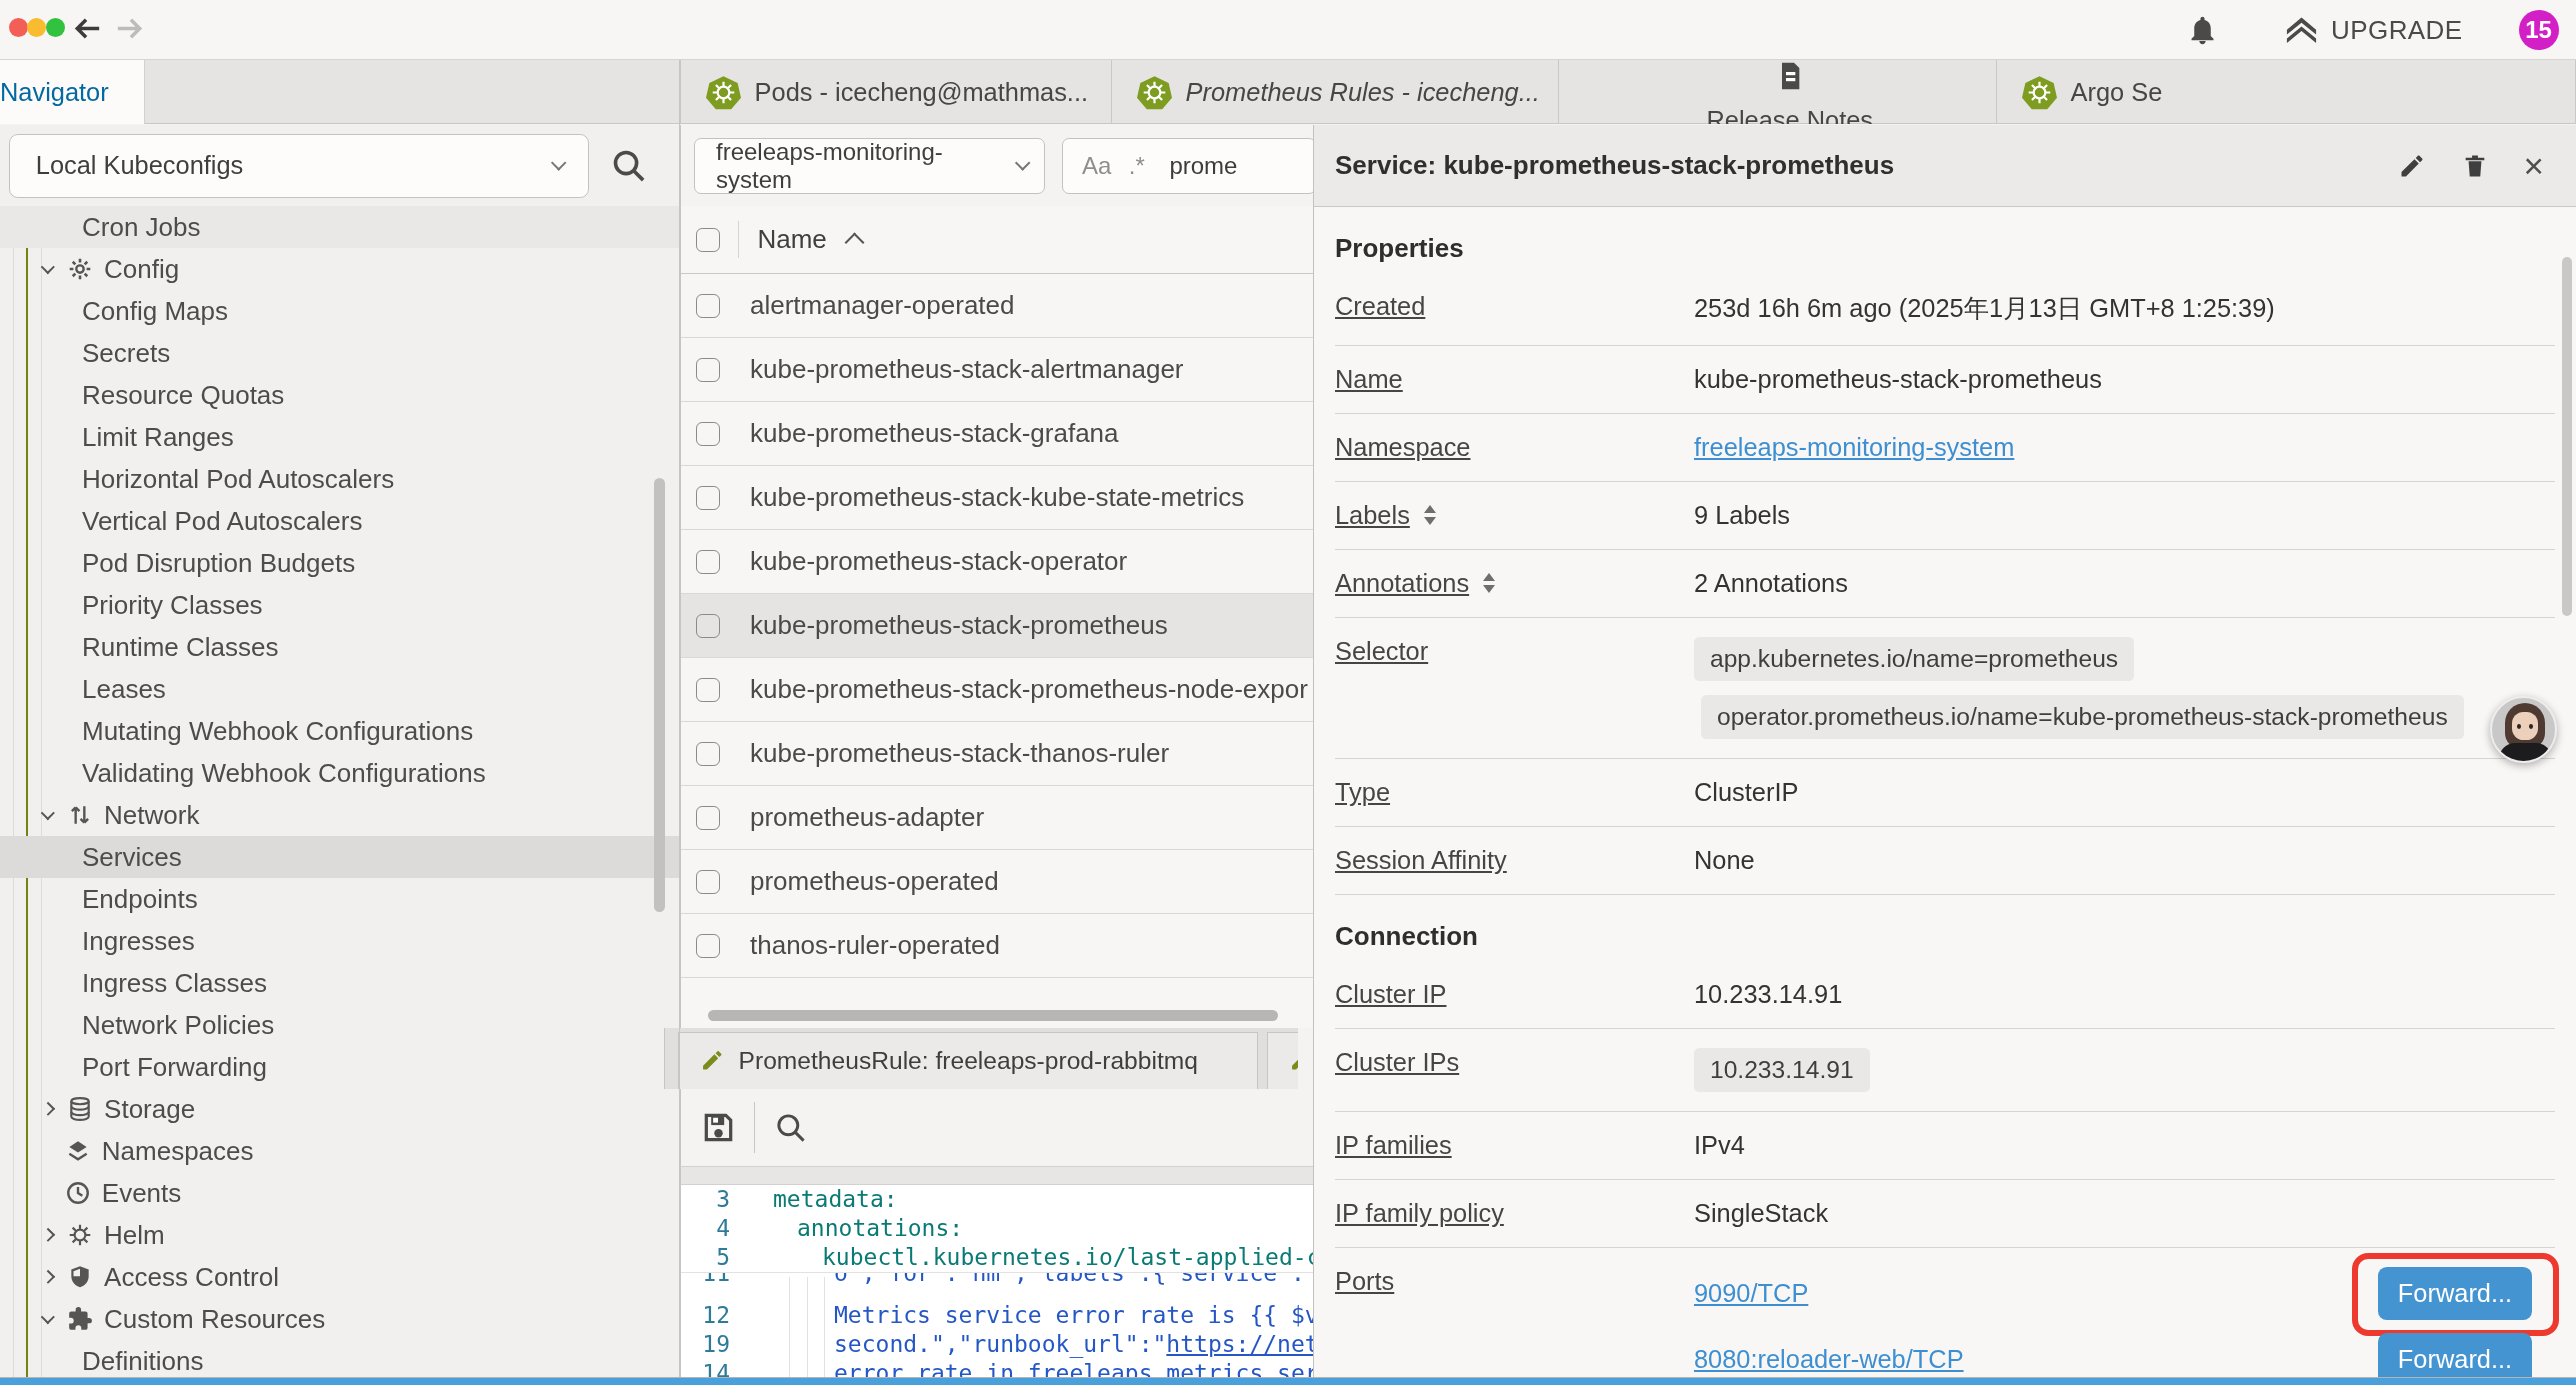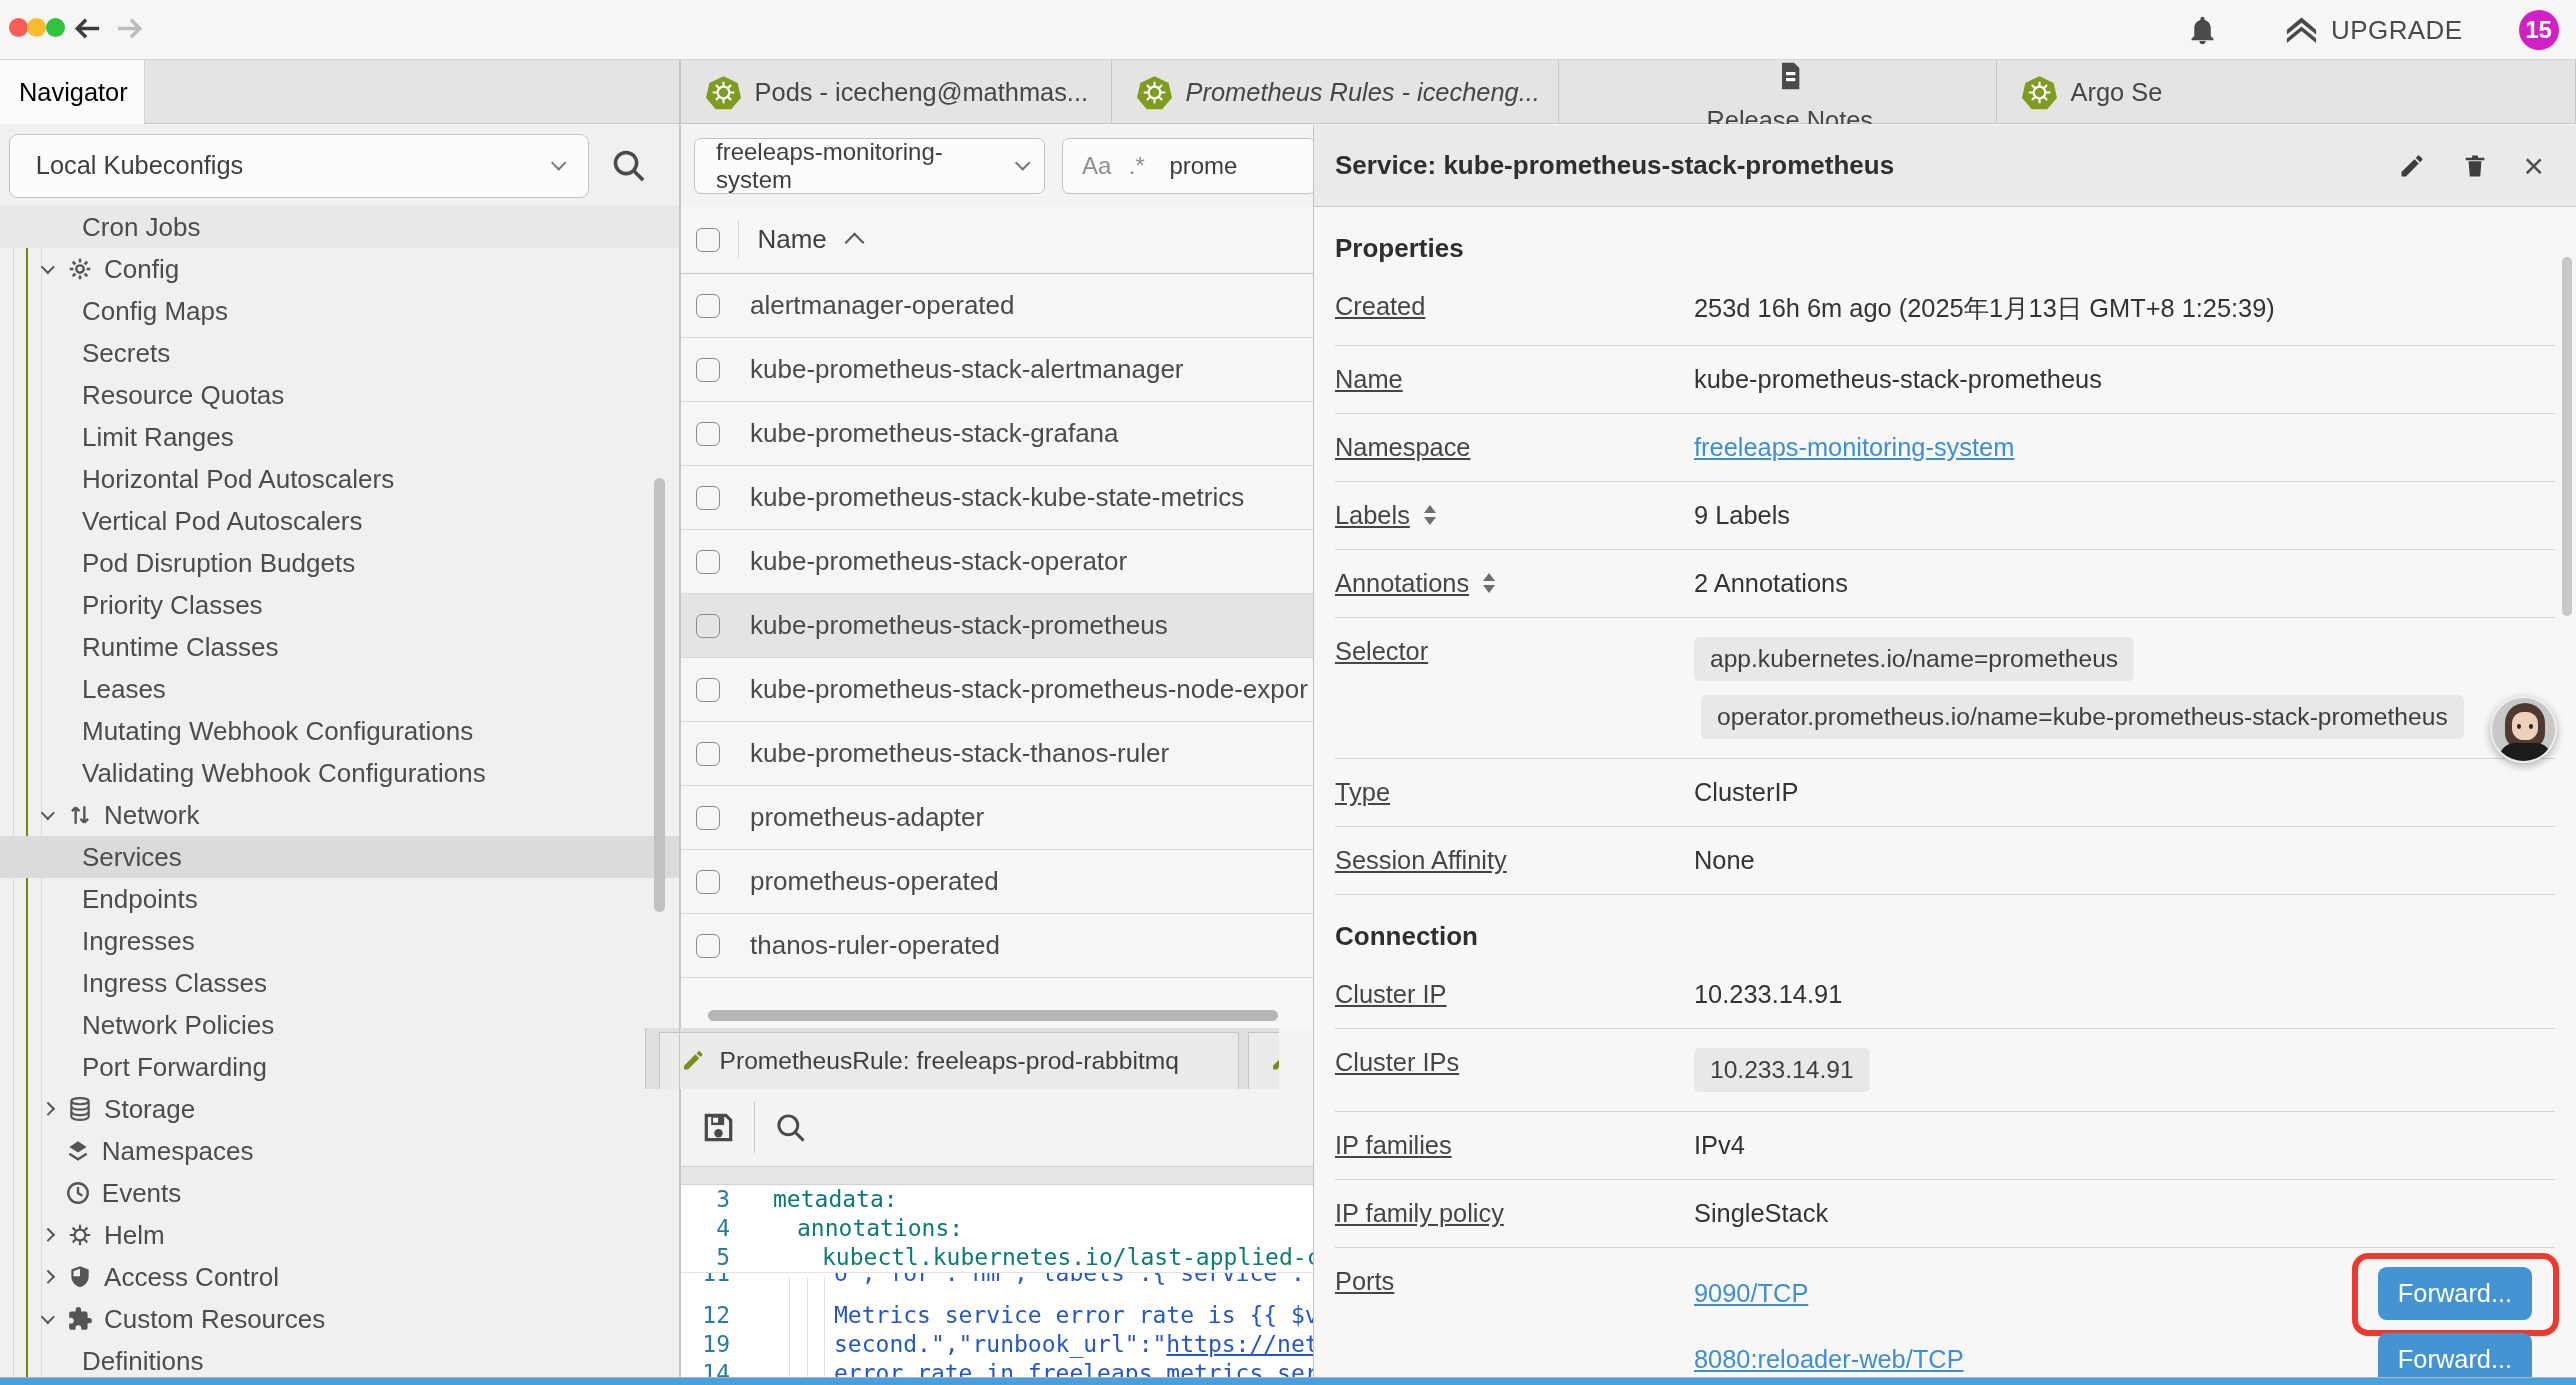--- a/index.html
+++ b/index.html
@@ -13,21 +13,21 @@
   .tl { position:absolute; top:18.4px; width:19px; height:19px; border-radius:50%; }
   .tl.r { left:8.8px; background:#f35e57; }
   .tl.y { left:27px; background:#f9bc2f; }
   .tl.g { left:46px; background:#31c23f; }
   .navarrow { position:absolute; top:11.4px; width:35px; height:35px; }
   .chrome-right { position:absolute; right:0; top:0; height:60px; display:flex; align-items:center; }
   .upgrade { display:flex; align-items:center; gap:12.3px; font-size:26px; color:#4b4a49; letter-spacing:0.4px; }
   .badge { width:40px; height:40px; border-radius:50%; background:#d31fc6; color:#fff; font-size:24px; font-weight:bold; display:flex; align-items:center; justify-content:center; margin-left:56px; margin-right:17.5px; }
   
   .tabrow { position:absolute; left:0; top:60px; width:2576px; height:64px; background:#e5e4e3; border-bottom:0.9px solid #c8c7c6; }
-  .nav-tab { position:absolute; left:0; top:0; width:145px; height:64px; background:#fcfbfa; border-right:0.9px solid #d2d1d0; display:flex; align-items:center; padding-left:19px; font-size:25.4px; color:#000000; }
+  .nav-tab { position:absolute; left:0; top:0; width:145px; height:64px; background:#fcfbfa; border-right:0.9px solid #d2d1d0; display:flex; align-items:center; font-size:25.4px; color:#0369a1; }
   .main-tabs { position:absolute; left:680px; top:0; height:64px; right:0; display:flex; border-left:0.9px solid #c8c7c6; }
   .mtab { height:64px; display:flex; align-items:center; padding-left:24.6px; gap:14px; font-size:25.4px; color:#474645; border-right:0.9px solid #c9c8c7; overflow:hidden; white-space:nowrap; }
   .mtab.active { background:#fbfaf9; }
   .mtab.italic .mtab-label { font-style:italic; }
   
   .subrow-left { position:absolute; left:0; top:125px; width:680px; height:82px; background:#f1f0ef; border-bottom:0.9px solid #d0cfce; }
   .kubeselect { position:absolute; left:8.8px; top:8.8px; width:580px; height:64px; background:#fdfcfb; border:0.9px solid #c3c2c1; border-radius:8.8px; display:flex; align-items:center; padding:0 23px 0 26px; font-size:25.4px; color:#3e3e3e; }
   .kubeselect .grow { flex:1; }
   .subrow-mid { position:absolute; left:680px; top:125px; width:634px; height:82px; background:#f4f3f2; border-bottom:0.9px solid #d0cfce; border-left:0.9px solid #c6c5c4; }
   .nsselect { position:absolute; left:13px; top:13px; width:351px; height:56px; background:#fdfcfb; border:0.9px solid #c3c2c1; border-radius:7px; display:flex; align-items:center; padding:0 16px 0 21px; font-size:24px; color:#3e3e3e; }
@@ -63,21 +63,21 @@
   .hname { margin-left:19px; font-size:26px; color:#3f3f3f; }
   .caretup { margin-left:23px; width:14px; height:14px; border-left:2.6px solid #555; border-top:2.6px solid #555; transform:rotate(45deg) translateY(3.5px); }
   .list-rows { position:absolute; left:680px; top:274px; width:634px; height:704px; background:#f7f6f5; border-left:0.9px solid #c6c5c4; overflow:hidden; }
   .lrow { height:64px; display:flex; align-items:center; border-bottom:0.9px solid #d9d8d7; white-space:nowrap; overflow:hidden; }
   .lrow.selected { background:#e5e4e3; }
   .lrow .cb { margin-left:15px; }
   .lrow .lname { margin-left:30px; font-size:26px; color:#4a4a4a; }
   .list-below { position:absolute; left:680px; top:978px; width:634px; height:50px; background:#f7f6f5; border-left:0.9px solid #c6c5c4; }
   .hthumb { position:absolute; left:27px; top:32px; width:570px; height:11.4px; border-radius:6.1px; background:#b7b6b5; }
   
-  .ed-tabs { position:absolute; left:645px; top:1028px; width:634px; height:61px; background:#e0dfde; border-left:0.9px solid #c6c5c4; overflow:hidden; }
+  .ed-tabs { position:absolute; left:664px; top:1028px; width:634px; height:61px; background:#e0dfde; border-left:0.9px solid #c6c5c4; overflow:hidden; }
   .edtab { position:absolute; top:3.5px; height:58px; background:#ebeae9; border:0.9px solid #c6c5c4; display:flex; align-items:center; padding:0 21px; gap:14px; font-size:24.6px; color:#3e3e3e; white-space:nowrap; overflow:hidden; }
   .edtab.t1 { left:13px; width:580px; }
   .edtab.t2 { left:602px; width:140px; }
   .ed-toolbar { position:absolute; left:680px; top:1089px; width:634px; height:77px; background:#f4f3f2; border-left:0.9px solid #c6c5c4; display:flex; align-items:center; }
   .ed-toolbar .vdiv { width:0.9px; height:51px; background:#c8c7c6; margin:0 19px 0 16px; }
   .ed-gap { position:absolute; left:680px; top:1166px; width:634px; height:19px; background:#e7e6e5; border-top:0.9px solid #d2d1d0; border-bottom:0.9px solid #d2d1d0; border-left:0.9px solid #c6c5c4; }
   .editor { position:absolute; left:680px; top:1185px; width:634px; height:200px; background:#ffffff; border-left:0.9px solid #c6c5c4; font-family:"DejaVu Sans Mono", monospace; font-size:23px; overflow:hidden; }
   .eguides { position:absolute; left:108px; top:92px; bottom:0; width:53px; pointer-events:none; }
   .eguides div { position:absolute; top:0; bottom:0; width:0.9px; background:#e2e1e0; }
   .eline { height:29px; line-height:29px; display:flex; white-space:nowrap; }

